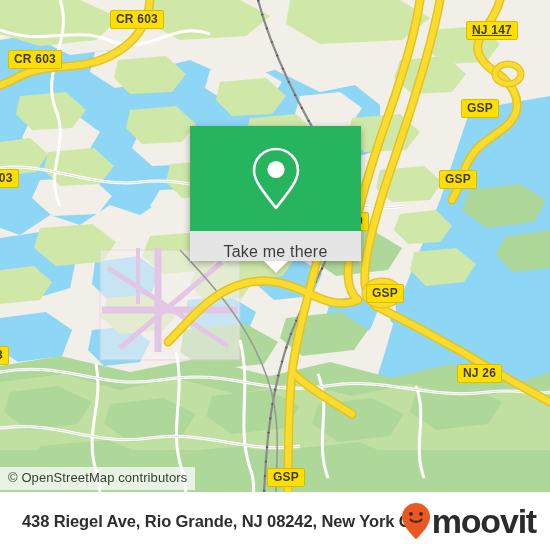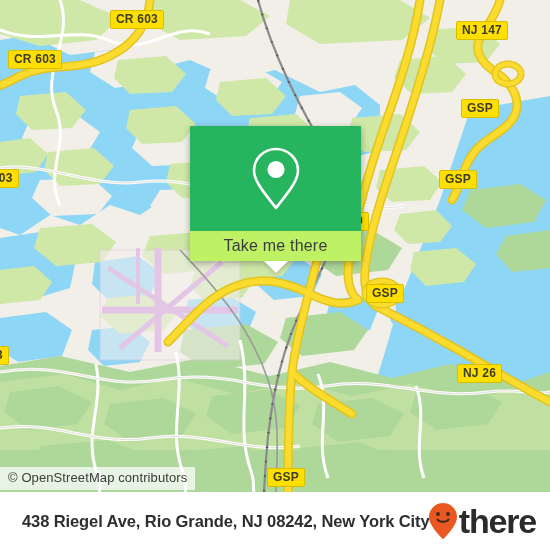--- a/index.html
+++ b/index.html
@@ -47,22 +47,22 @@
     position:absolute; left:190px; top:126px;
     width:171px;
     box-shadow:0 2px 7px rgba(0,0,0,0.32);
     border-radius:1px;
   }
   .card-top {
     height:105px; background:#26b45f;
     display:flex; align-items:center; justify-content:center;
   }
   .card-bottom {
-    height:30px; background:#bef264;
-    display:flex; align-items:center; justify-content:center;
+    height:30px; background:#e5e5e5;
+    display:flex; align-items:flex-end; justify-content:center;
     color:#3c3c3c; font-size:16px; letter-spacing:0.2px;
   }
   .card-tail {
     position:absolute; left:50%; top:135px;
     margin-left:-12px;
     width:0; height:0;
     border-left:12px solid transparent;
     border-right:12px solid transparent;
     border-top:12px solid #ffffff;
     filter:drop-shadow(0 2px 2px rgba(0,0,0,0.18));
@@ -259,21 +259,21 @@
           <ellipse cx="508" cy="74" rx="13" ry="10"></ellipse>
         </g>
       </g>
     </svg>
 
     <div class="attrib">© OpenStreetMap contributors</div>
   </div>
 
   <div class="shield" style="left:110px;  top:10px;">CR 603</div>
   <div class="shield" style="left:8px;    top:50px;">CR 603</div>
-  <div class="shield" style="left:456px;  top:21px;">NJ 147</div>
+  <div class="shield" style="left:466px;  top:21px;text-decoration:underline;">NJ 147</div>
   <div class="shield" style="left:461px;  top:99px;">GSP</div>
   <div class="shield" style="left:439px;  top:170px;">GSP</div>
   <div class="shield" style="left:-14px;  top:169px;">503</div>
   <div class="shield" style="left:350px;  top:212px;">9</div>
   <div class="shield" style="left:366px;  top:284px;">GSP</div>
   <div class="shield" style="left:-10px;  top:346px;">3</div>
   <div class="shield" style="left:457px;  top:364px;">NJ 26</div>
   <div class="shield" style="left:267px;  top:468px;">GSP</div>
 
   <div class="card">
@@ -291,17 +291,17 @@
 
   <div class="footer">
     <div class="footer-addr">438 Riegel Ave, Rio Grande, NJ 08242, New York City</div>
     <div class="brand">
       <svg width="30" height="38" viewBox="0 0 30 38">
         <path d="M15 1 C7.3 1 1 7.2 1 14.9 C1 24.4 15 37 15 37 C15 37 29 24.4 29 14.9 C29 7.2 22.7 1 15 1 Z" fill="#eb5720"></path>
         <circle cx="10" cy="12" r="1.9" fill="#3a2a20"></circle>
         <circle cx="20" cy="12" r="1.9" fill="#3a2a20"></circle>
         <path d="M9.5 17.5 C11.6 20.6 18.4 20.6 20.5 17.5" fill="none" stroke="#3a2a20" stroke-width="2.1" stroke-linecap="round"></path>
       </svg>
-      <div class="brand-word">there</div>
+      <div class="brand-word">moovit</div>
     </div>
   </div>
 
 </div>
 
 </body></html>

